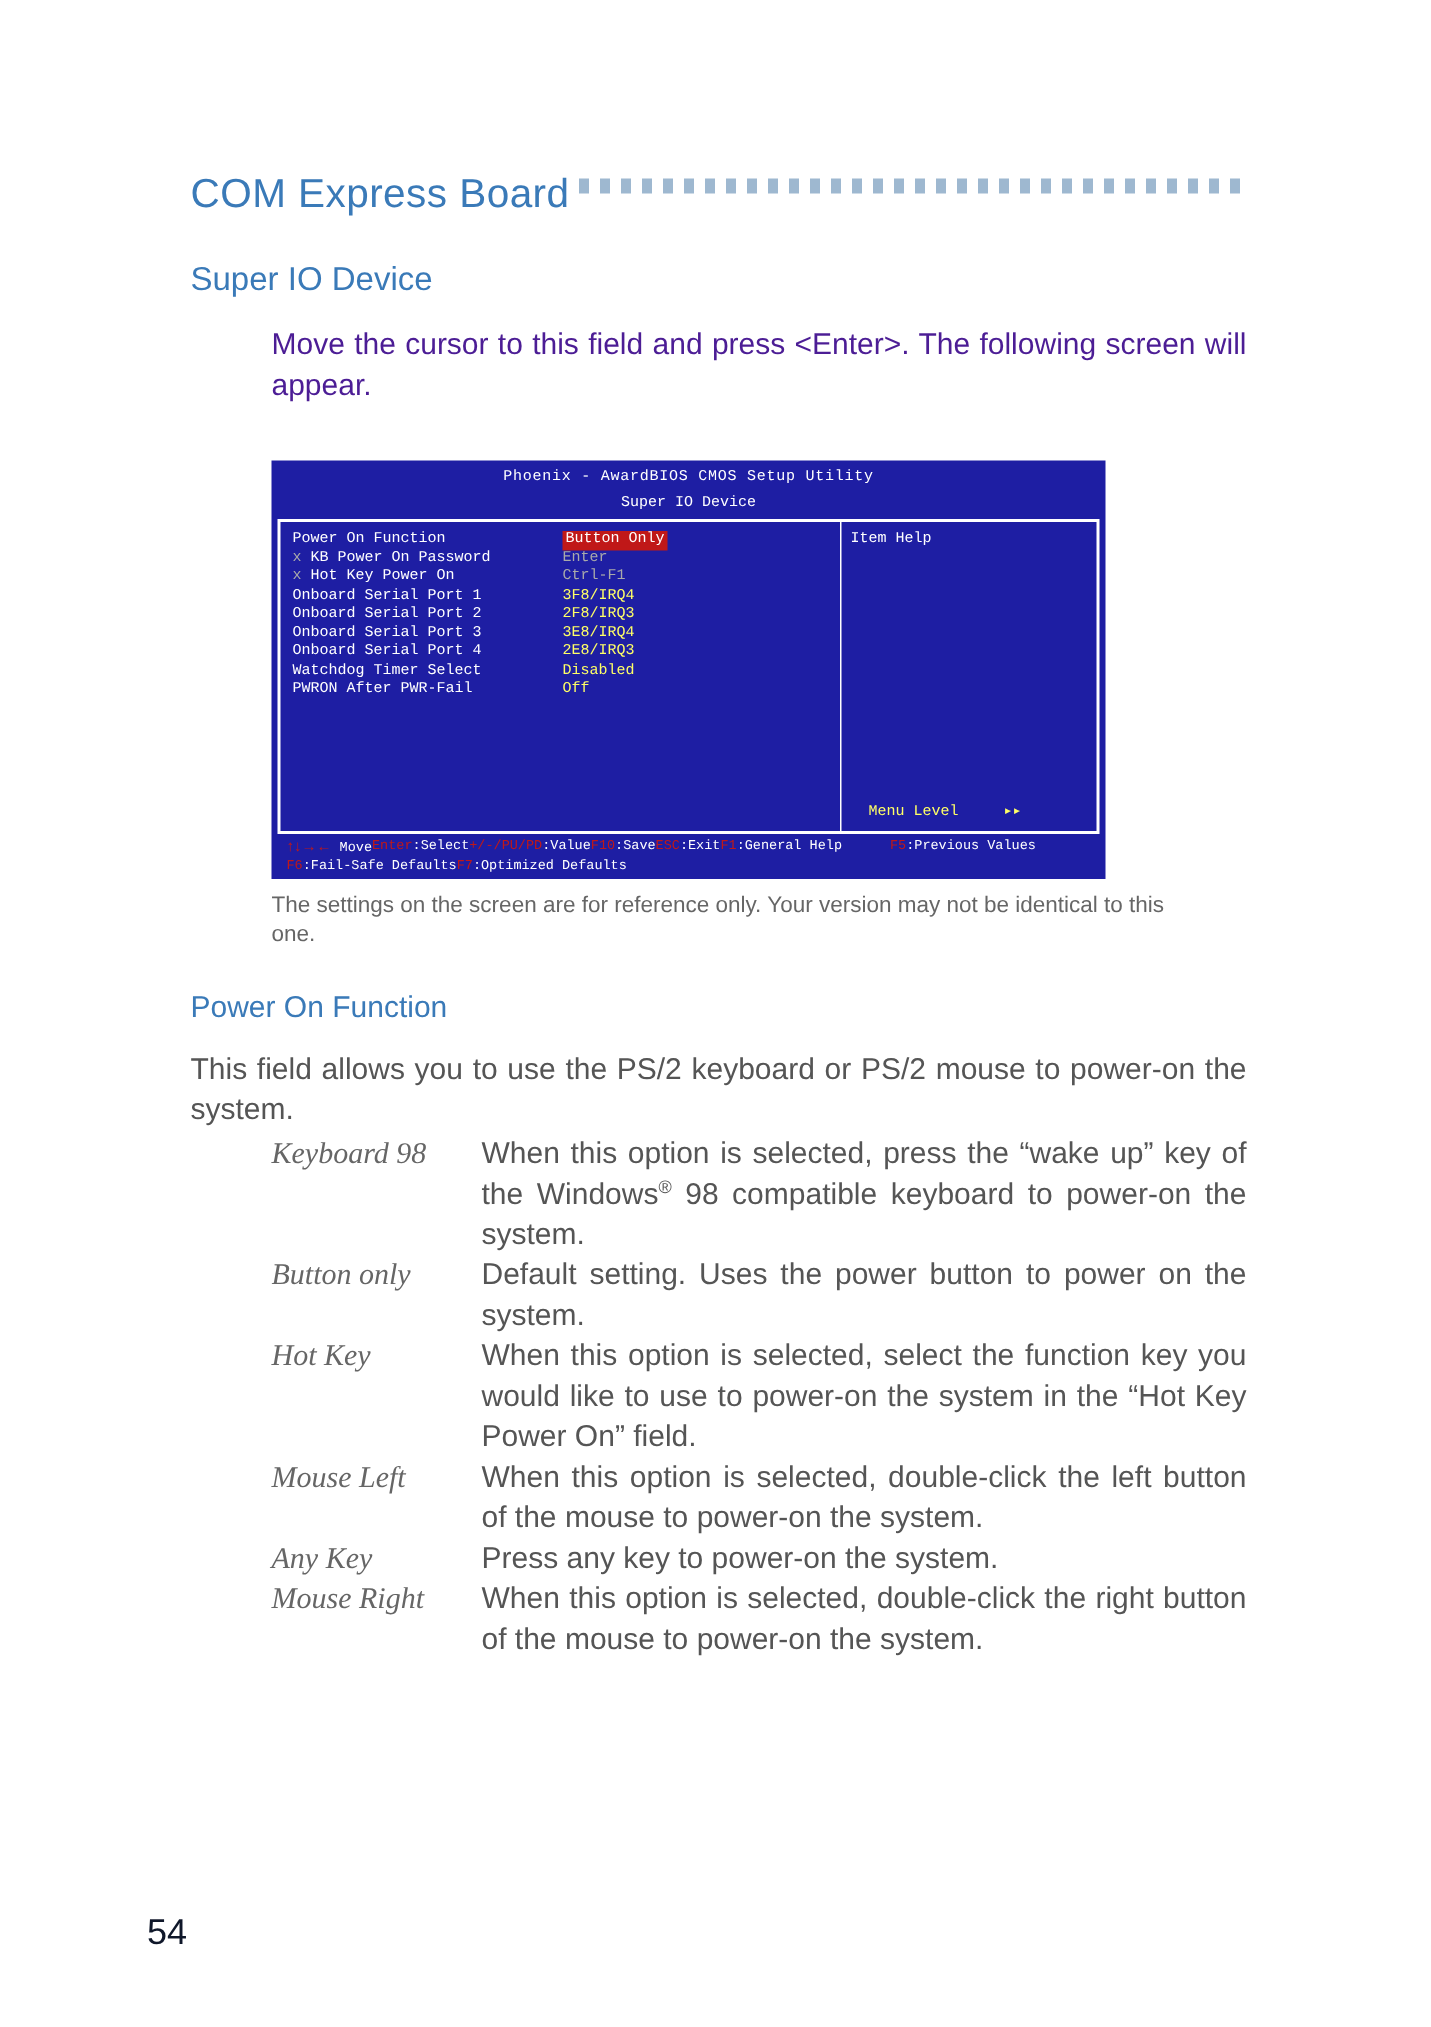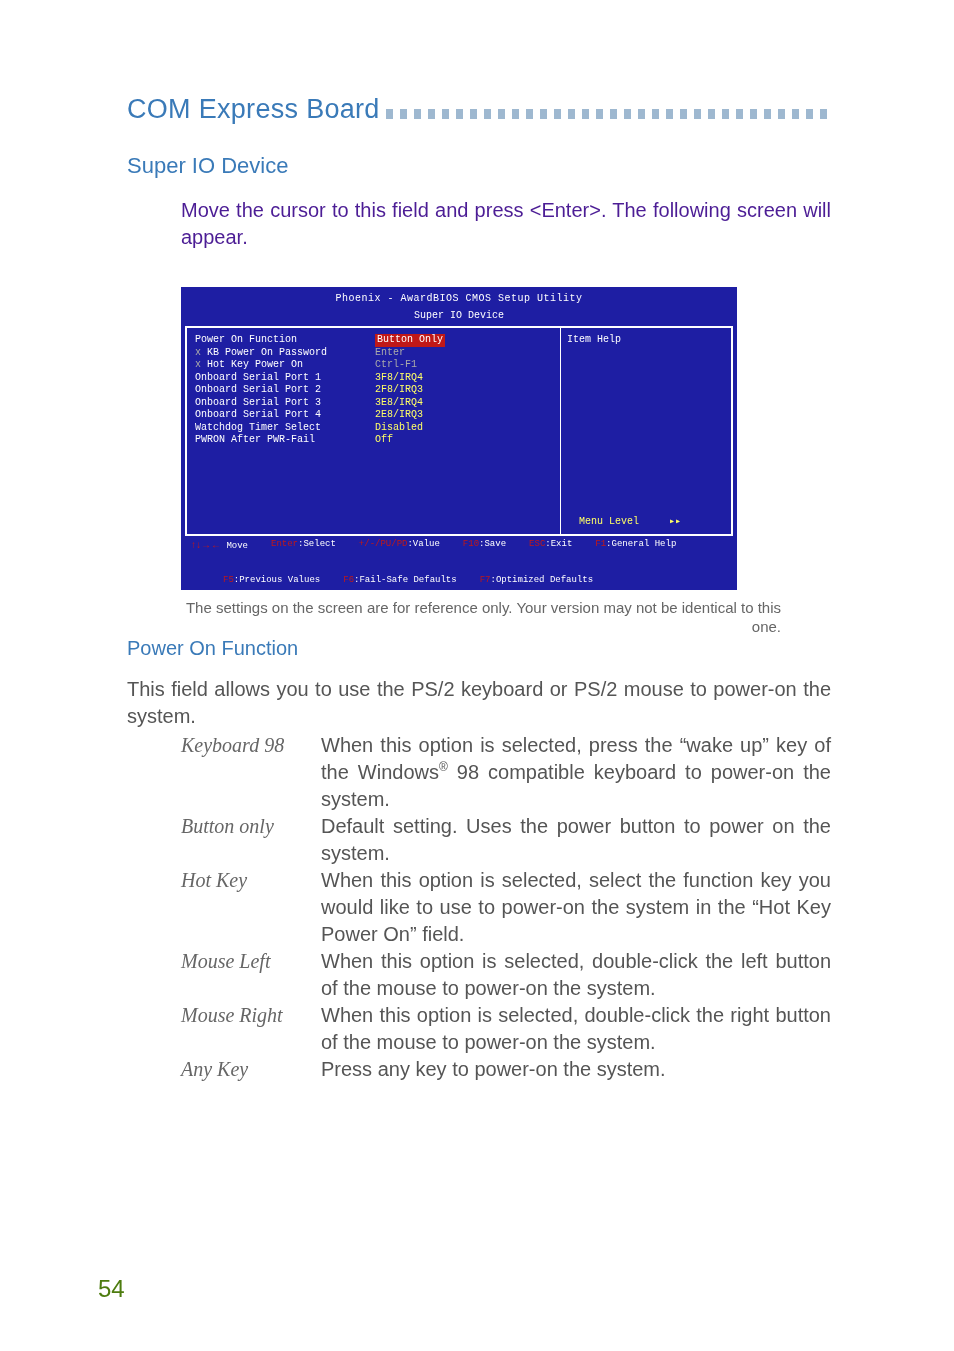--- a/index.html
+++ b/index.html
@@ -20,20 +20,21 @@
     align-items: center;
     margin-bottom: 28px;
   }
   .header-title {
     color: #3a7ab8;
     font-size: 27px;
     font-weight: 400;
     letter-spacing: 0.3px;
     white-space: nowrap;
     margin-right: 6px;
+    margin-top: 20px;
   }
   .dots {
     flex: 1;
     height: 10px;
     background-image: repeating-linear-gradient(to right, #9eb8d0 0 7px, transparent 7px 14px);
     background-size: 14px 10px;
     background-repeat: repeat-x;
     margin-top: 8px;
   }
   .section-heading {
@@ -94,34 +95,34 @@
   .bios-label { width: 180px; }
   .bios-value { color: #ffff66; }
   .bios-highlight { background: #c01818; color: #fff; padding: 0 2px; }
   .bios-x { color: #aaa; }
   .bios-item-help { color: #fff; margin-bottom: 6px; }
   .bios-menu { color: #ffff66; font-size: 10px; padding-left: 12px; }
   .bios-footer {
     display: flex;
     padding: 3px 6px 1px 6px;
     font-size: 9px;
-    gap: 23px;
+    gap: 0;
     flex-wrap: wrap;
   }
   .bios-footer span { white-space: nowrap; }
   .bios-footer .hot { color: #c01818; }
   .bios-arrows { color: #c01818; font-family: sans-serif; font-size: 10px; }
   .caption {
     margin-left: 54px;
     font-size: 15px;
     color: #666;
     line-height: 1.3;
     margin-top: 8px;
+    margin-bottom: 28px;
     width: 600px;
-    text-align: right;
   }
   .subheading {
     color: #3a7ab8;
     font-size: 20px;
     font-weight: 400;
     margin: 0 0 16px 0;
   }
   .body-text {
     font-size: 20px;
     color: #555;
@@ -148,21 +149,21 @@
   .opt-desc {
     flex: 1;
     text-align: justify;
   }
   sup { font-size: 0.6em; vertical-align: super; }
   .page-number {
     position: absolute;
     left: 98px;
     bottom: 48px;
     font-size: 24px;
-    color: #4d7c0f;
+    color: #0f172a;
   }
 </style>
 </head>
 <body>
 
 <div class="page">
 
   <div class="header-row">
     <span class="header-title">COM Express Board</span>
     <span class="dots"></span>
@@ -254,24 +255,24 @@
     </div>
     <div class="opt-row">
       <span class="opt-term">Hot Key</span>
       <span class="opt-desc">When this option is selected, select the function key you would like to use to power-on the system in the “Hot Key Power On” field.</span>
     </div>
     <div class="opt-row">
       <span class="opt-term">Mouse Left</span>
       <span class="opt-desc">When this option is selected, double-click the left button of the mouse to power-on the system.</span>
     </div>
     <div class="opt-row">
+      <span class="opt-term">Any Key</span>
+      <span class="opt-desc">Press any key to power-on the system.</span>
+    </div>
+    <div class="opt-row">
       <span class="opt-term">Mouse Right</span>
       <span class="opt-desc">When this option is selected, double-click the right button of the mouse to power-on the system.</span>
     </div>
-    <div class="opt-row">
-      <span class="opt-term">Any Key</span>
-      <span class="opt-desc">Press any key to power-on the system.</span>
-    </div>
   </div>
 
 </div>
 
 <div class="page-number">54</div>
 
 </body></html>

